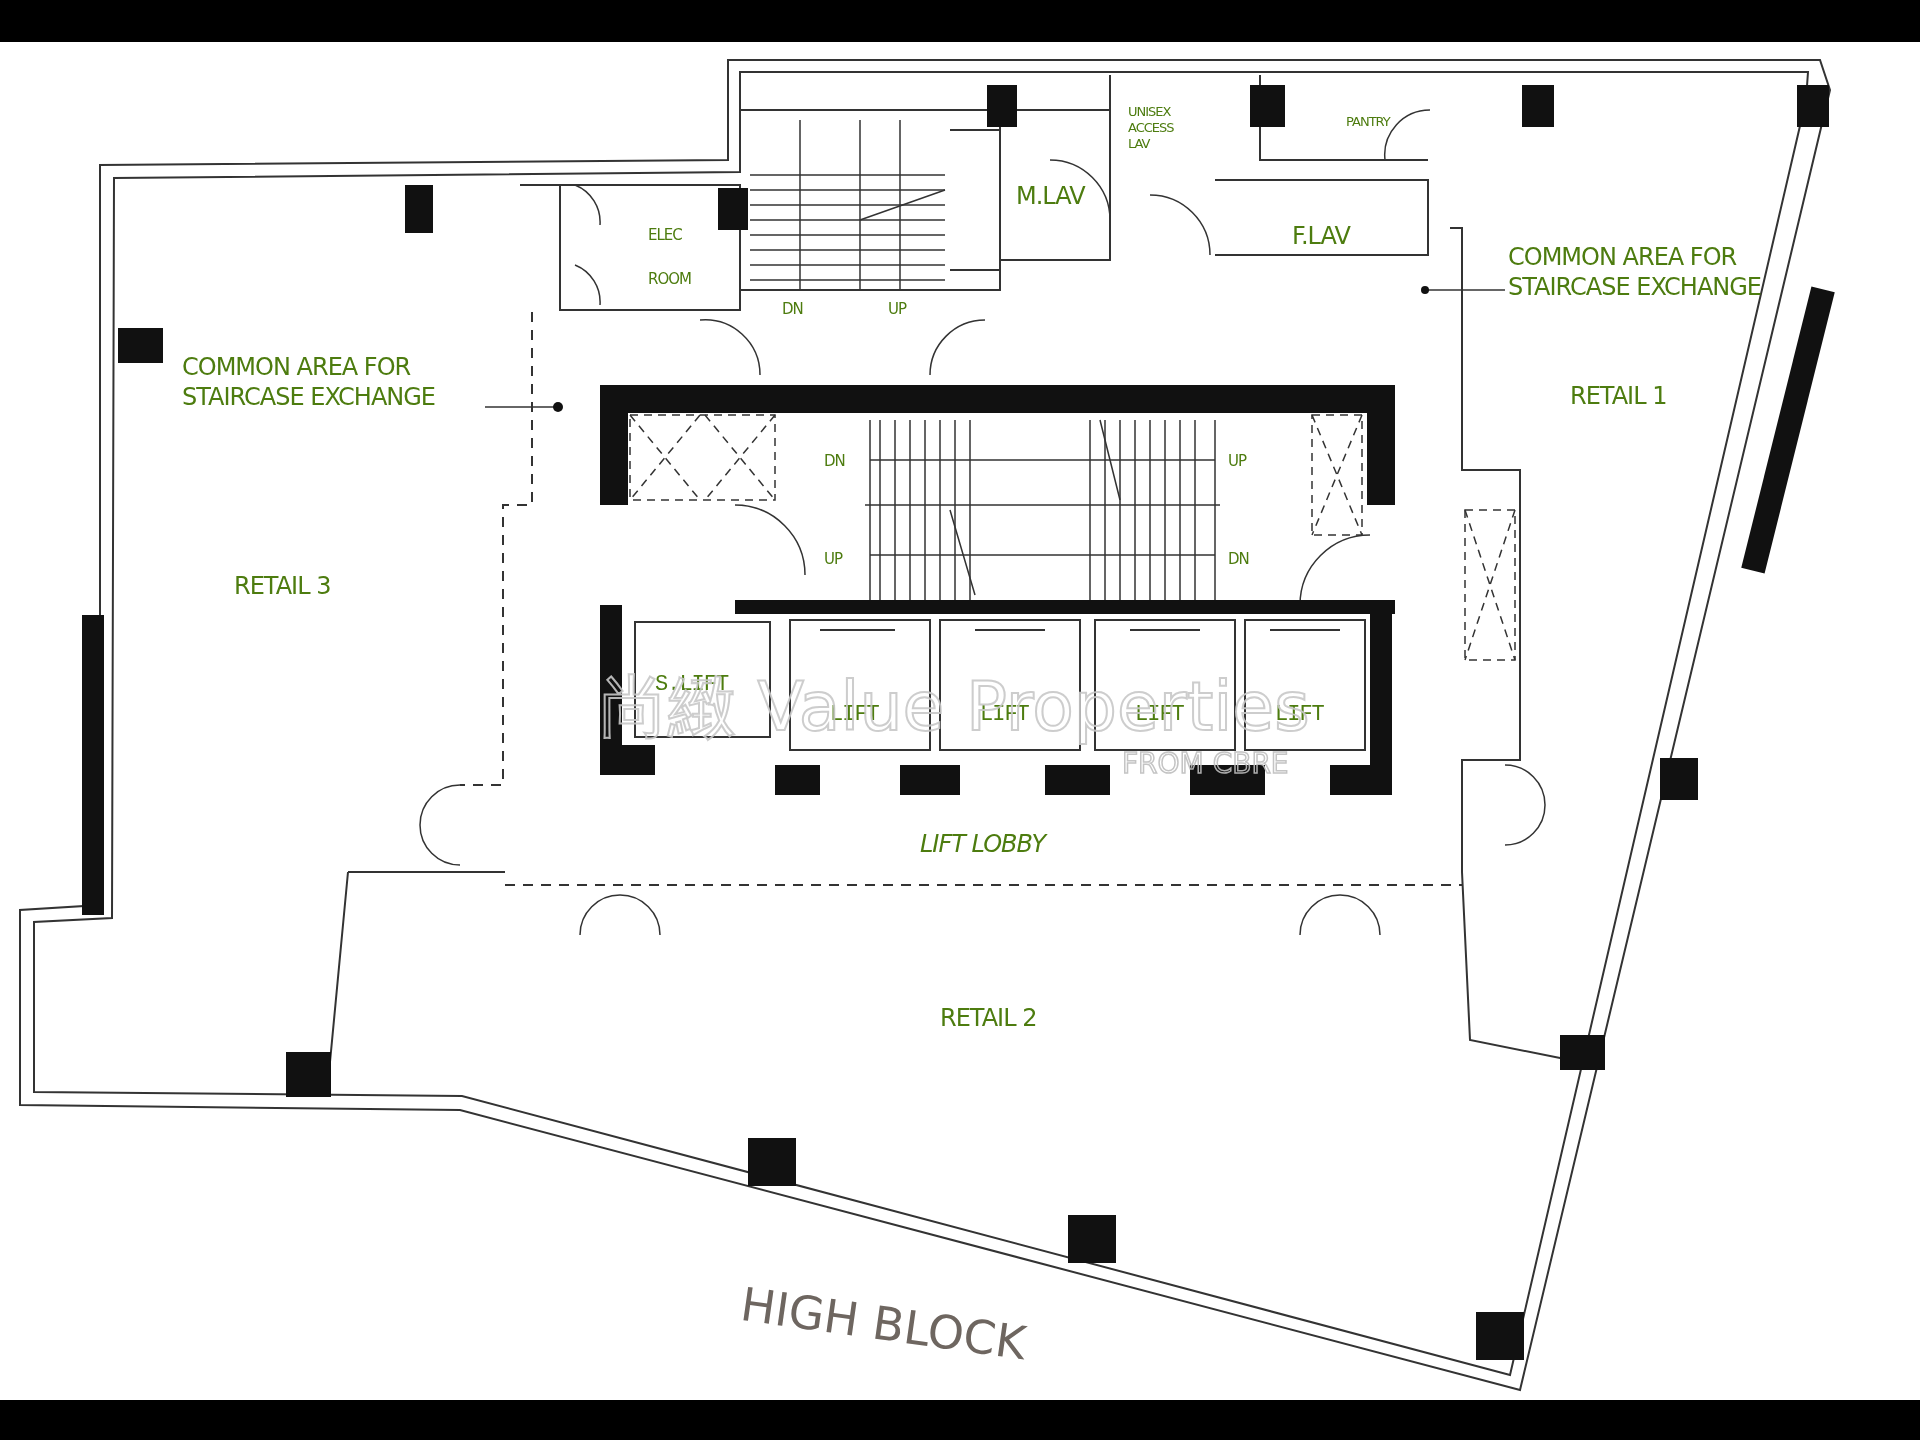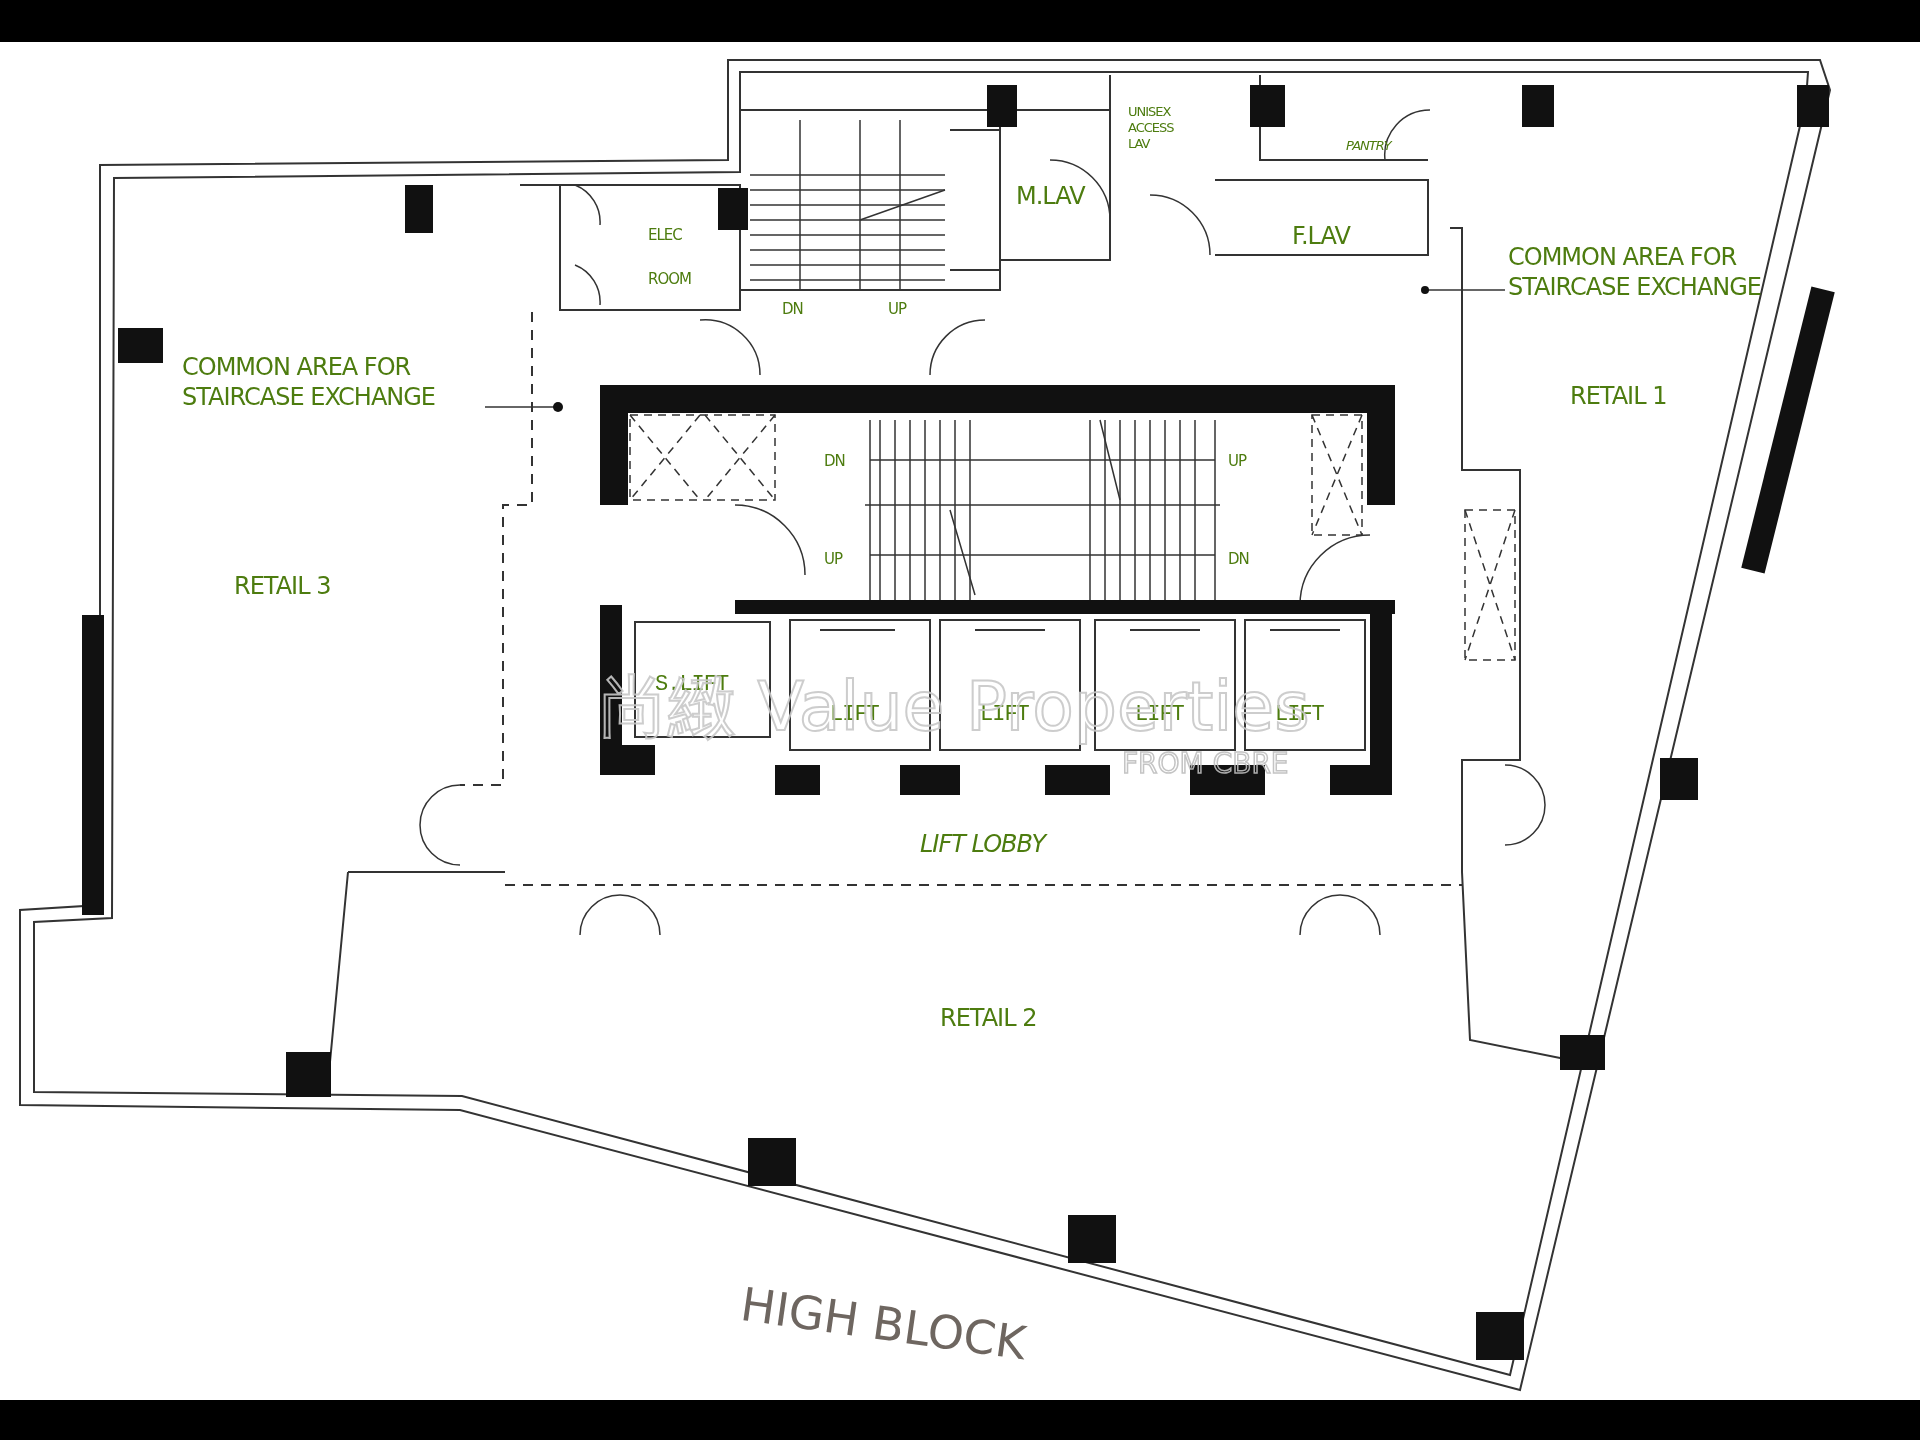--- a/index.html
+++ b/index.html
@@ -128,21 +128,21 @@
   <div class="lbl lbl-room" style="left:940px; top:962px;">RETAIL 2</div>
   <div class="lbl lbl-room" style="left:920px; top:788px;font-style:italic;">LIFT LOBBY</div>
 
   <div class="lbl lbl-small" style="left:648px; top:184px;">ELEC</div>
   <div class="lbl lbl-small" style="left:648px; top:216px;margin-top:12px;">ROOM</div>
   <div class="lbl lbl-room" style="left:1016px; top:140px;">M.LAV</div>
   <div class="lbl lbl-room" style="left:1280px; top:180px;margin-left:12px;">F.LAV</div>
   <div class="lbl lbl-tiny" style="left:1128px; top:62px;">UNISEX</div>
   <div class="lbl lbl-tiny" style="left:1128px; top:78px;">ACCESS</div>
   <div class="lbl lbl-tiny" style="left:1128px; top:94px;">LAV</div>
-  <div class="lbl lbl-tiny" style="left:1346px; top:96px;font-style:italic;">PANTRY</div>
+  <div class="lbl lbl-tiny" style="left:1346px; top:72px;">PANTRY</div>
 
   <div class="lbl lbl-note" style="left:182px; top:310px;">
     <div>COMMON AREA FOR</div>
     <div>STAIRCASE EXCHANGE</div>
   </div>
   <div class="lbl lbl-note" style="left:1508px; top:200px;">
     <div>COMMON AREA FOR</div>
     <div>STAIRCASE EXCHANGE</div>
   </div>
 

